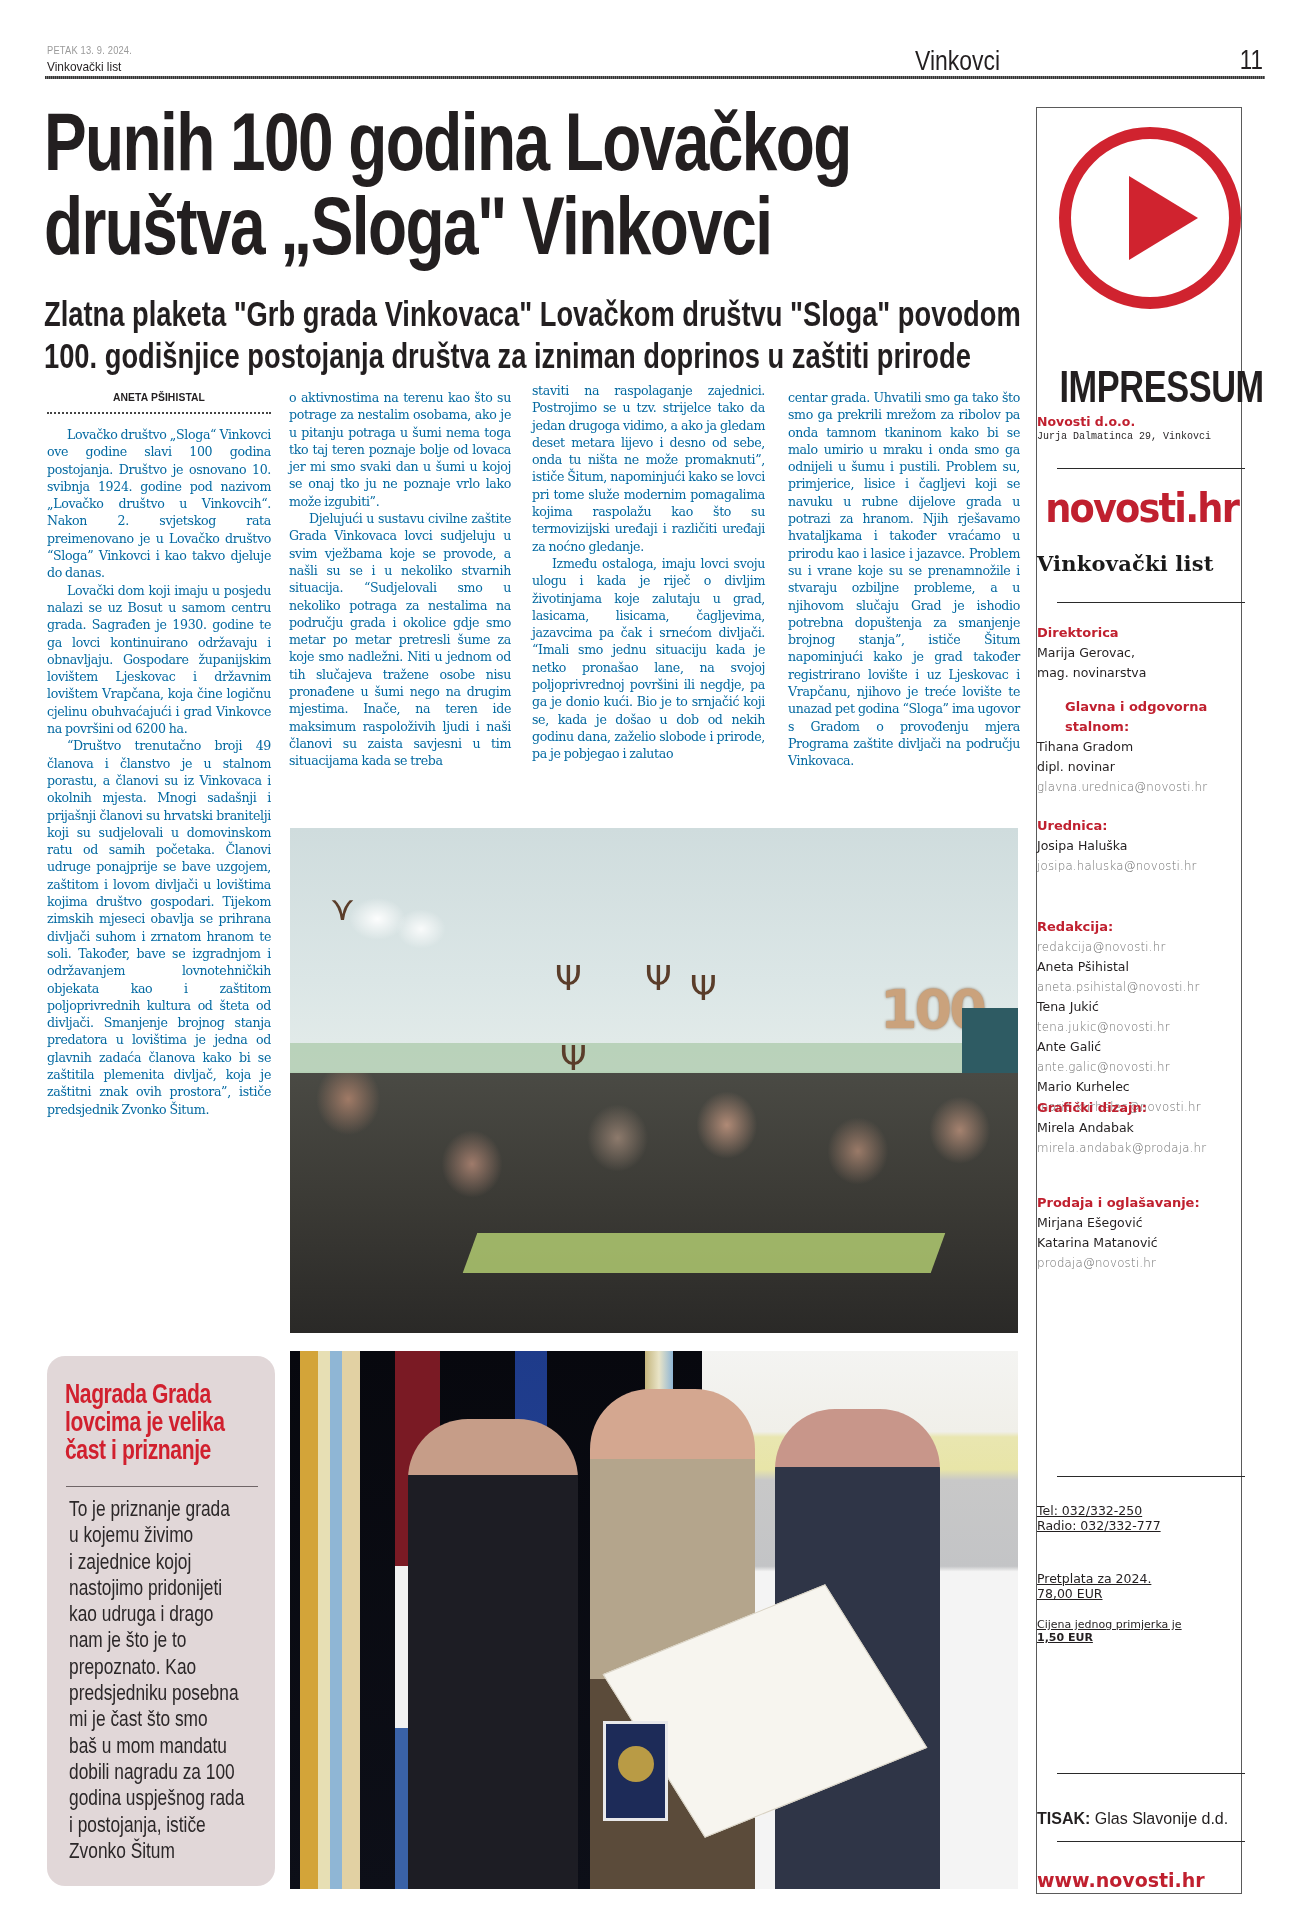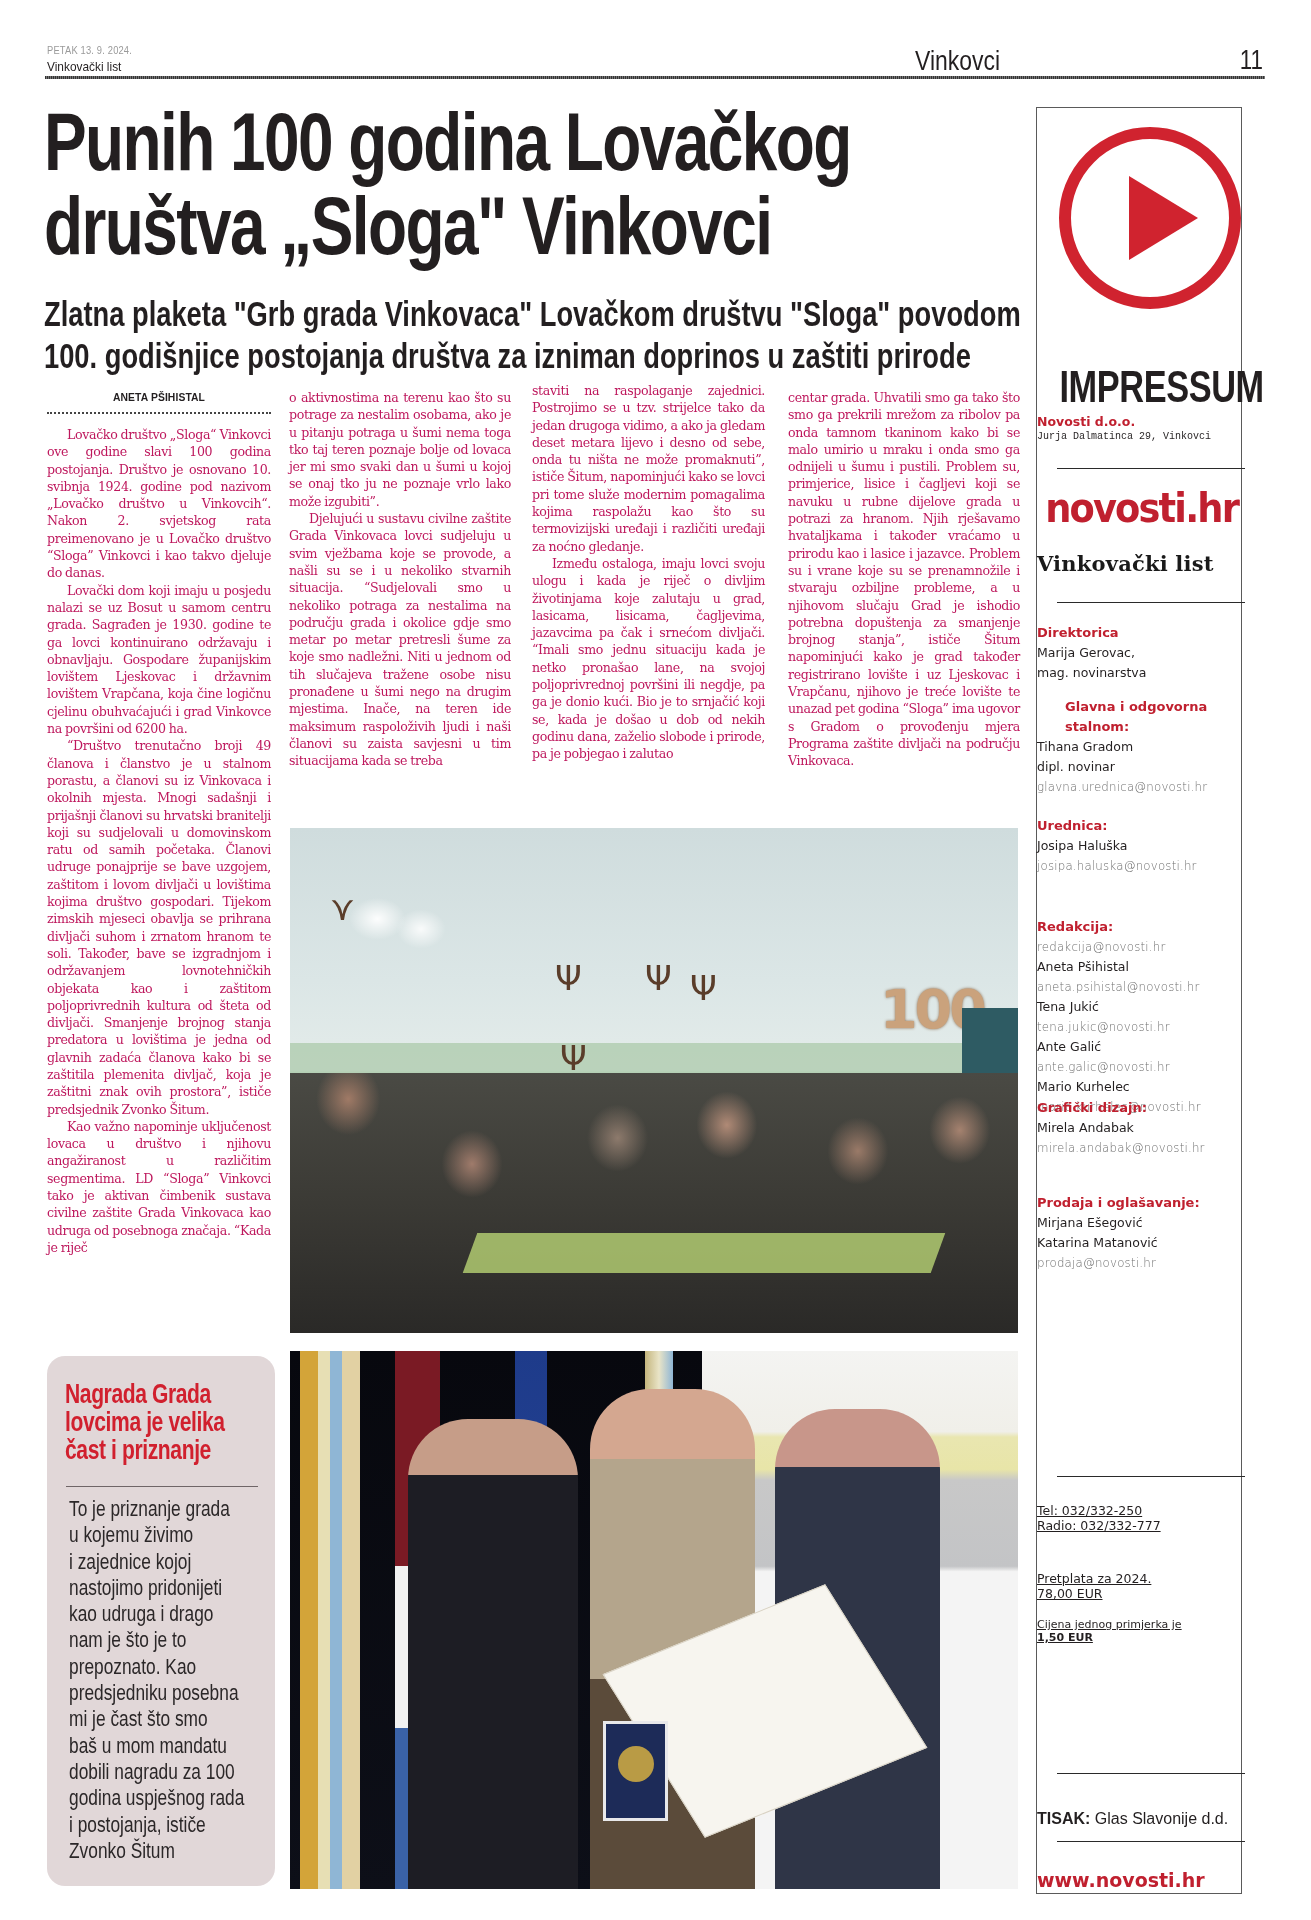--- a/index.html
+++ b/index.html
@@ -14,21 +14,21 @@
   .mh-page { position: absolute; right: 2px; top: 0; font-family: "Liberation Sans", sans-serif; font-size: 28px; color: #231f20; font-weight: 300; transform: scaleX(0.8); transform-origin: right; }
   .mh-rule { position: absolute; left: 45px; top: 76px; width: 1220px; height: 3px; background: repeating-linear-gradient(90deg, #333 0 1px, #777 1px 2px); }
 
   
   .headline { position: absolute; left: 44px; top: 100px; width: 990px; font-family: "Liberation Sans", sans-serif; font-weight: 700; font-size: 82px; line-height: 84px; letter-spacing: -2px; color: #231f20; transform: scaleX(0.78); transform-origin: left top; white-space: nowrap; }
   .headline span { display: block; }
   .subhead { position: absolute; left: 44px; top: 293px; width: 1270px; font-family: "Liberation Sans", sans-serif; font-size: 35px; line-height: 42px; color: #231f20; transform: scaleX(0.78); transform-origin: left top; white-space: nowrap; }
   .subhead span { display: block; }
 
   
-  .col { position: absolute; font-family: "DejaVu Serif", serif; font-size: 12.6px; line-height: 17.3px; color: #be185d; text-align: justify; hyphens: auto; letter-spacing: -0.35px; word-spacing: -0.5px; }
+  .col { position: absolute; font-family: "DejaVu Serif", serif; font-size: 12.6px; line-height: 17.3px; color: #0369a1; text-align: justify; hyphens: auto; letter-spacing: -0.35px; word-spacing: -0.5px; }
   .col p { text-indent: 20px; }
   .col p.noindent { text-indent: 0; }
   .col1 { left: 47px; top: 426px; width: 224px; }
   .col2 { left: 289px; top: 389px; width: 222px; }
   .col3 { left: 532px; top: 382px; width: 233px; }
   .col4 { left: 788px; top: 389px; width: 232px; }
 
   .byline { position: absolute; left: 47px; top: 391px; width: 224px; text-align: center; font-family: "Liberation Sans", sans-serif; font-weight: 700; font-size: 11.5px; color: #231f20; letter-spacing: 0.1px; transform: scaleX(0.9); }
   .byline-rule { position: absolute; left: 47px; top: 412px; width: 224px; height: 2px; border-top: 2px dotted #444; }
 
@@ -118,21 +118,20 @@
   <span>100. godišnjice postojanja društva za izniman doprinos u zaštiti prirode</span>
 </h2>
 
 <div class="byline">ANETA PŠIHISTAL</div>
 <div class="byline-rule"></div>
 
 <div class="col col1">
     <p>Lovačko društvo „Sloga“ Vinkovci ove godine slavi 100 godina postojanja. Društvo je osnovano 10. svibnja 1924. godine pod nazivom „Lovačko društvo u Vinkovcih“. Nakon 2. svjetskog rata preimenovano je u Lovačko društvo “Sloga” Vinkovci i kao takvo djeluje do danas.</p>
     <p>Lovački dom koji imaju u posjedu nalazi se uz Bosut u samom centru grada. Sagrađen je 1930. godine te ga lovci kontinuirano održavaju i obnavljaju. Gospodare županijskim lovištem Ljeskovac i državnim lovištem Vrapčana, koja čine logičnu cjelinu obuhvaćajući i grad Vinkovce na površini od 6200 ha.</p>
     <p>“Društvo trenutačno broji 49 članova i članstvo je u stalnom porastu, a članovi su iz Vinkovaca i okolnih mjesta. Mnogi sadašnji i prijašnji članovi su hrvatski branitelji koji su sudjelovali u domovinskom ratu od samih početaka. Članovi udruge ponajprije se bave uzgojem, zaštitom i lovom divljači u lovištima kojima društvo gospodari. Tijekom zimskih mjeseci obavlja se prihrana divljači suhom i zrnatom hranom te soli. Također, bave se izgradnjom i održavanjem lovnotehničkih objekata kao i zaštitom poljoprivrednih kultura od šteta od divljači. Smanjenje brojnog stanja predatora u lovištima je jedna od glavnih zadaća članova kako bi se zaštitila plemenita divljač, koja je zaštitni znak ovih prostora”, ističe predsjednik Zvonko Šitum.</p>
-    <p>Kao važno napominje uključenost lovaca u društvo i njihovu angažiranost u različitim segmentima. LD “Sloga” Vinkovci tako je aktivan čimbenik sustava civilne zaštite Grada Vinkovaca kao udruga od posebnoga značaja. “Kada je riječ</p>
   </div>
 <div class="col col2">
     <p class="noindent">o aktivnostima na terenu kao što su potrage za nestalim osobama, ako je u pitanju potraga u šumi nema toga tko taj teren poznaje bolje od lovaca jer mi smo svaki dan u šumi u kojoj se onaj tko ju ne poznaje vrlo lako može izgubiti”.</p>
     <p>Djelujući u sustavu civilne zaštite Grada Vinkovaca lovci sudjeluju u svim vježbama koje se provode, a našli su se i u nekoliko stvarnih situacija. “Sudjelovali smo u nekoliko potraga za nestalima na području grada i okolice gdje smo metar po metar pretresli šume za koje smo nadležni. Niti u jednom od tih slučajeva tražene osobe nisu pronađene u šumi nego na drugim mjestima. Inače, na teren ide maksimum raspoloživih ljudi i naši članovi su zaista savjesni u tim situacijama kada se treba</p>
   </div>
 <div class="col col3">
     <p class="noindent">staviti na raspolaganje zajednici. Postrojimo se u tzv. strijelce tako da jedan drugoga vidimo, a ako ja gledam deset metara lijevo i desno od sebe, onda tu ništa ne može promaknuti”, ističe Šitum, napominjući kako se lovci pri tome služe modernim pomagalima kojima raspolažu kao što su termovizijski uređaji i različiti uređaji za noćno gledanje.</p>
     <p>Između ostaloga, imaju lovci svoju ulogu i kada je riječ o divljim životinjama koje zalutaju u grad, lasicama, lisicama, čagljevima, jazavcima pa čak i srnećom divljači. “Imali smo jednu situaciju kada je netko pronašao lane, na svojoj poljoprivrednoj površini ili negdje, pa ga je donio kući. Bio je to srnjačić koji se, kada je došao u dob od nekih godinu dana, zaželio slobode i prirode, pa je pobjegao i zalutao</p>
   </div>
 <div class="col col4">
@@ -228,21 +227,21 @@
         <div class="name">Tena Jukić</div>
         <div class="email">tena.jukic@novosti.hr</div>
         <div class="name">Ante Galić</div>
         <div class="email">ante.galic@novosti.hr</div>
         <div class="name">Mario Kurhelec</div>
         <div class="email">mario.kurhelec@novosti.hr</div>
       </div>
       <div class="imp-block" style="top: 990px;">
         <div class="role">Grafički dizajn:</div>
         <div class="name">Mirela Andabak</div>
-        <div class="email">mirela.andabak@novosti.hr</div>
+        <div class="email">mirela.andabak@prodaja.hr</div>
       </div>
       <div class="imp-block" style="top: 1085px;">
         <div class="role">Prodaja i oglašavanje:</div>
         <div class="name">Mirjana Ešegović</div>
         <div class="name">Katarina Matanović</div>
         <div class="email">prodaja@novosti.hr</div>
       </div>
     </div>
 
   <div class="imp-rule" style="top:1368px;"></div>

